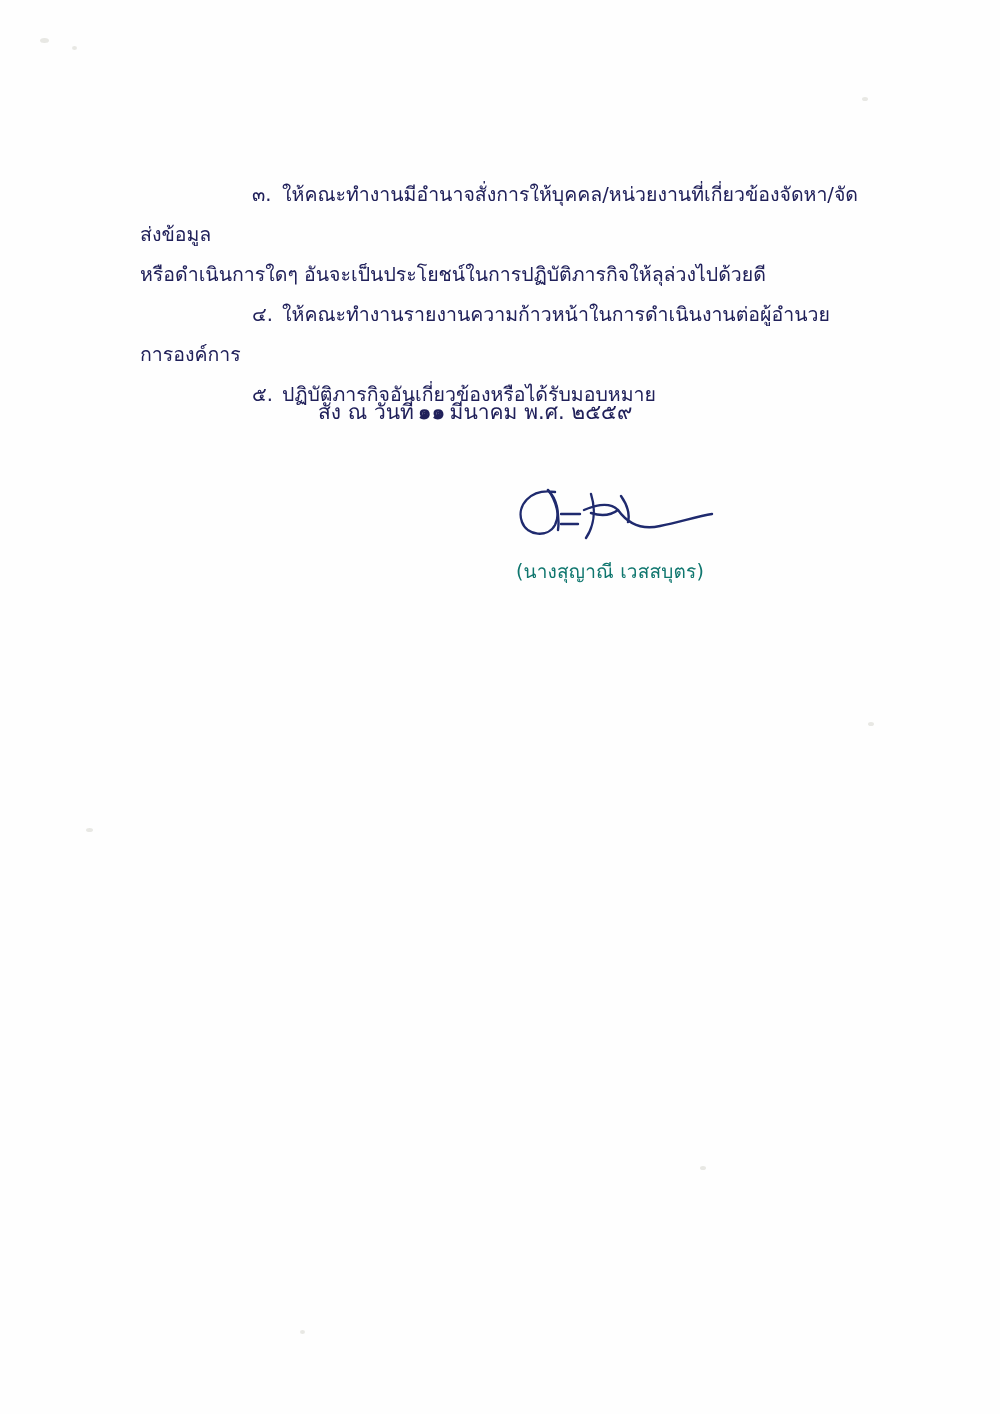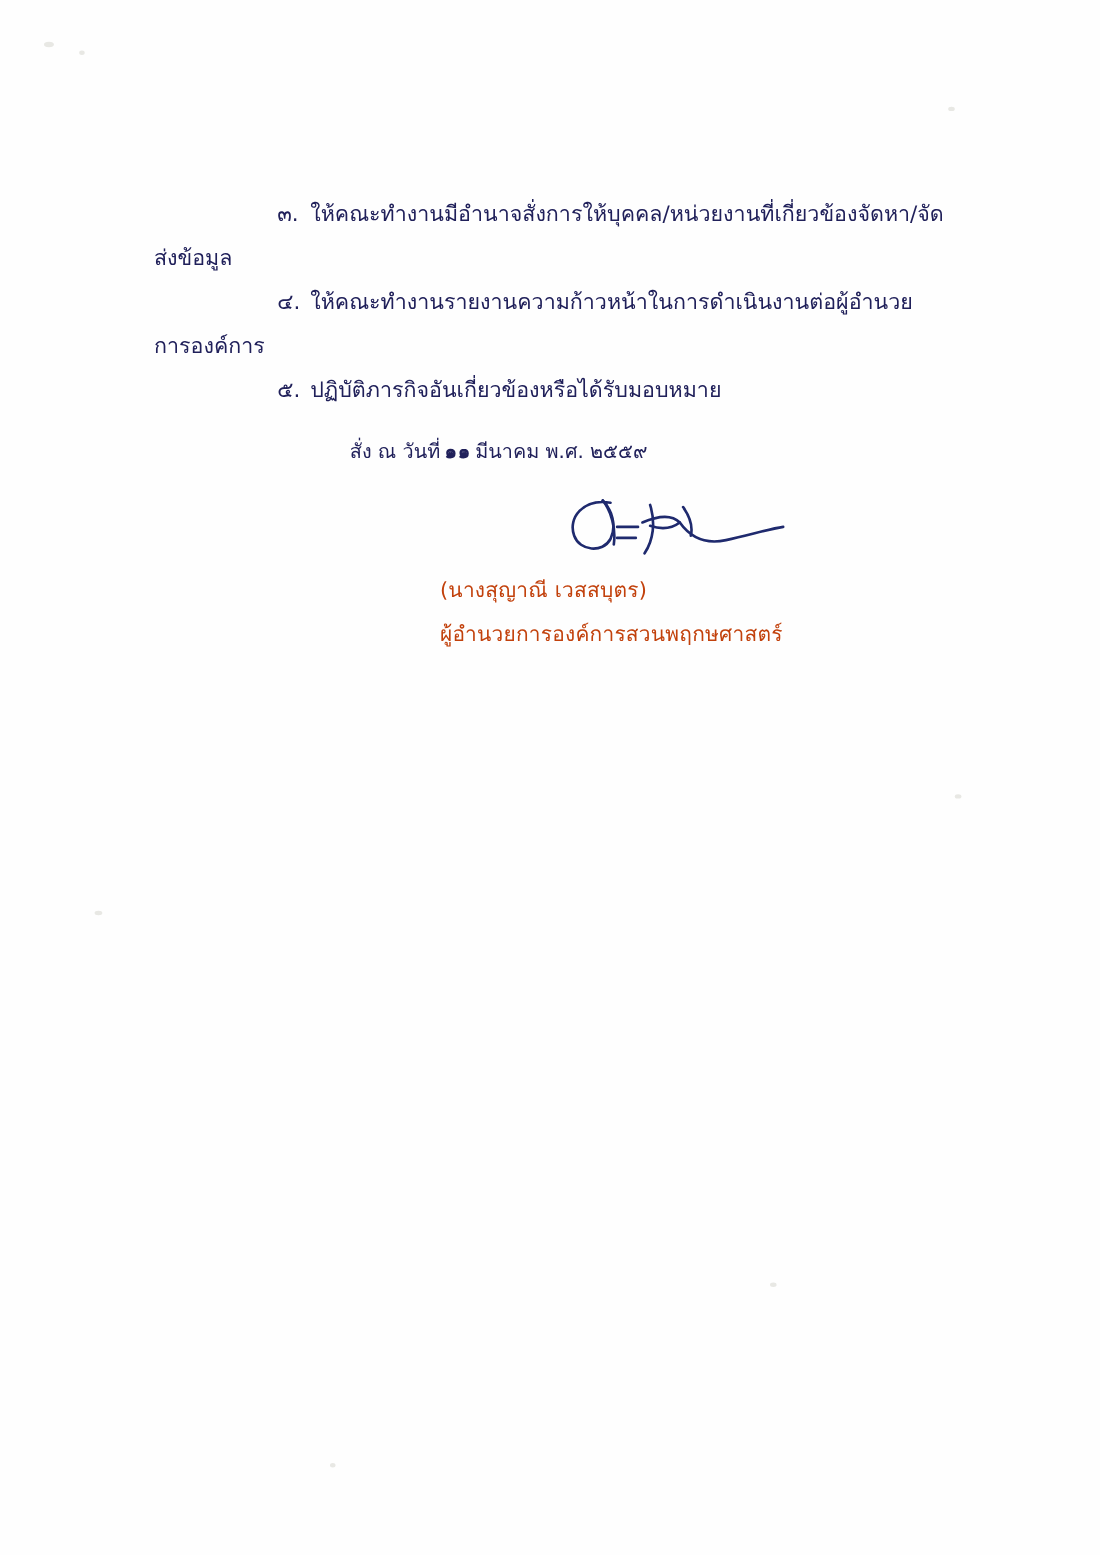--- a/index.html
+++ b/index.html
@@ -44,34 +44,35 @@
   }
   .num {
     display: inline-block;
     min-width: 30px;
   }
   .order-line {
     position: absolute;
     left: 318px;
     top: 395px;
     color: #20205a;
-    font-size: 18px;
+    font-size: 21px;
     white-space: nowrap;
   }
   .order-line .daystamp {
     font-weight: bold;
     letter-spacing: 0.5px;
     padding: 0 4px;
   }
   .signature-block {
     position: absolute;
     left: 400px;
-    top: 445px;
+    top: 480px;
     width: 420px;
-    color: #c2410c;
+    text-align: center;
+    color: #0f766e;
   }
   .sig-svg {
     display: block;
     margin: 0 auto;
   }
   .sig-name {
     font-size: 19px;
     margin-top: 6px;
     letter-spacing: 0.2px;
   }
@@ -92,20 +93,23 @@
   <div class="speckle" style="left:86px;top:828px;width:7px;height:4px;"></div>
   <div class="speckle" style="left:868px;top:722px;width:6px;height:4px;"></div>
   <div class="speckle" style="left:700px;top:1166px;width:6px;height:4px;"></div>
   <div class="speckle" style="left:300px;top:1330px;width:5px;height:4px;"></div>
 
   <div class="doc-body">
 
     <div class="para">
       <span class="indent"></span><span class="num">๓.</span><span>ให้คณะทำงานมีอำนาจสั่งการให้บุคคล/หน่วยงานที่เกี่ยวข้องจัดหา/จัดส่งข้อมูล</span>
     </div>
+    <div class="para">
+      <span>หรือดำเนินการใดๆ อันจะเป็นประโยชน์ในการปฏิบัติภารกิจให้ลุล่วงไปด้วยดี</span>
+    </div>
 
     <div class="para">
       <span class="indent"></span><span class="num">๔.</span><span>ให้คณะทำงานรายงานความก้าวหน้าในการดำเนินงานต่อผู้อำนวยการองค์การ</span>
     </div>
 
     <div class="para">
       <span class="indent"></span><span class="num">๕.</span><span>ปฏิบัติภารกิจอันเกี่ยวข้องหรือได้รับมอบหมาย</span>
     </div>
 
   </div>
@@ -121,16 +125,15 @@
         <path d="M88 10 C96 20, 100 36, 98 50"></path>
         <path d="M101 34 L120 34"></path>
         <path d="M101 44 L118 44"></path>
         <path d="M131 14 C136 30, 134 46, 126 58"></path>
         <path d="M124 30 C138 24, 150 22, 158 30 C150 36, 140 36, 131 33"></path>
         <path d="M158 30 C168 44, 182 50, 200 46 C220 42, 238 36, 252 34"></path>
         <path d="M161 16 C168 26, 170 34, 168 42"></path>
       </g>
     </svg>
     <div class="sig-name">(นางสุญาณี  เวสสบุตร)</div>
-    <div class="sig-title">ผู้อำนวยการองค์การสวนพฤกษศาสตร์</div>
   </div>
 
 </div>
 
 </body></html>

